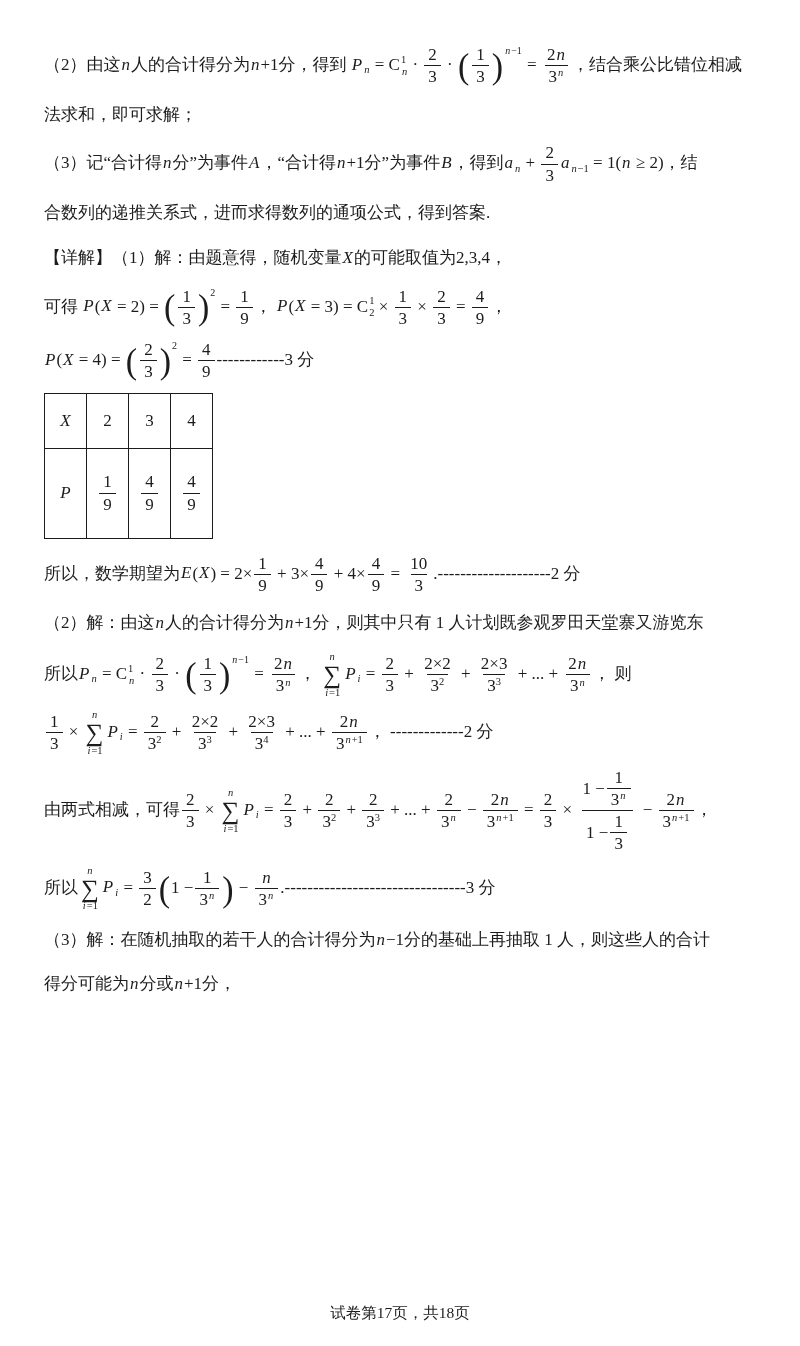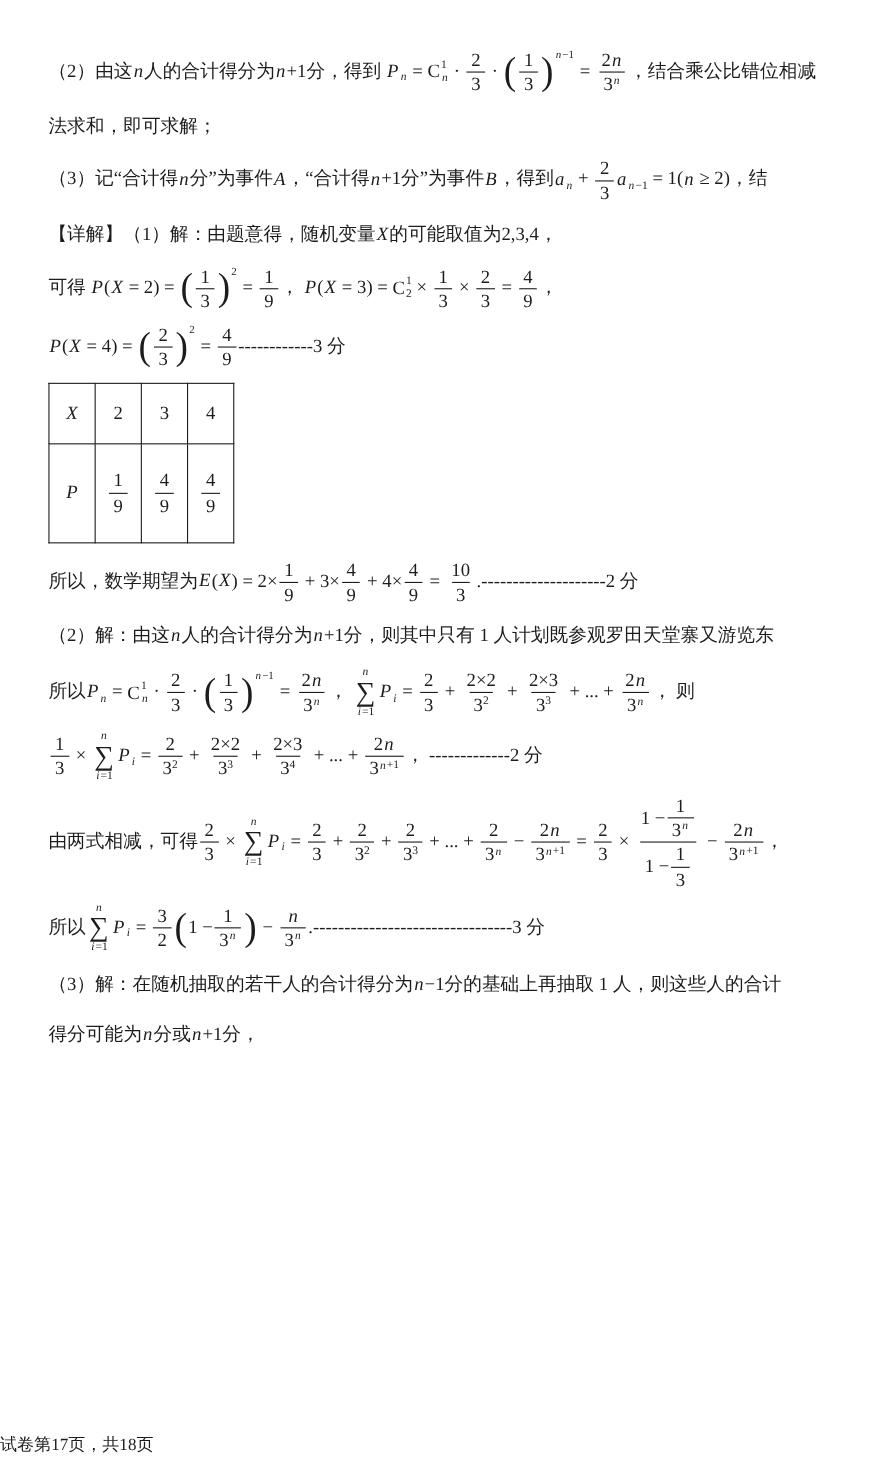--- a/index.html
+++ b/index.html
@@ -41,21 +41,21 @@
   .bp { font-size: 200%; font-weight: 400; line-height: 1; transform: scaleY(1.05); }
   .gc { margin: 0 1px; display: inline-flex; align-items: center; }
   .gsup { font-size: 10px; align-self: flex-start; line-height: 1; margin: 2px 0 0 1px; }
 
   
   table.dist { border-collapse: collapse; margin: 8px 0 14px 0; }
   .dist td { border: 1.4px solid #1c1c1c; text-align: center; vertical-align: middle; min-width: 42px; padding: 0 8px; }
   .dist tr.rx td { height: 55px; }
   .dist tr.rp td { height: 90px; }
 
-  .footer { position: absolute; left: 0; right: 0; bottom: 22px; text-align: left; font-size: 15.5px; }
+  .footer { position: absolute; left: 0; right: 0; bottom: 22px; text-align: center; font-size: 15.5px; }
 </style>
 </head>
 <body>
 
 <div class="page">
   <p class="para">（2）由这<i class="var">n</i>人的合计得分为<i class="var">n</i>+1分，得到 <span class="scr1"><span class="sbase"><i class="var">P</i></span><sub><i class="var">n</i></sub></span> = <span class="scr">
         <span class="sbase">C</span>
         <span class="scol">
           <span class="scu">1</span>
           <span class="scd"><i class="var">n</i></span>
@@ -77,20 +77,21 @@
         <span class="fnum">2<i class="var">n</i></span>
         <span class="fden">
           <span class="scr1"><span class="sbase">3</span><sup><i class="var">n</i></sup></span>
         </span>
       </span>，结合乘公比错位相减</p>
   <p class="para">法求和，即可求解；</p>
   <p class="para">（3）记“合计得<i class="var">n</i>分”为事件<i class="var">A</i>，“合计得<i class="var">n</i>+1分”为事件<i class="var">B</i>，得到<span class="scr1"><span class="sbase"><i class="var">a</i></span><sub><i class="var">n</i></sub></span> + <span class="frac">
         <span class="fnum">2</span>
         <span class="fden">3</span>
       </span><span class="scr1"><span class="sbase"><i class="var">a</i></span><sub><i class="var">n</i>−1</sub></span> = 1(<i class="var">n</i> ≥ 2)，结</p>
+  <p class="para">合数列的递推关系式，进而求得数列的通项公式，得到答案.</p>
   <p class="para">【详解】（1）解：由题意得，随机变量<i class="var">X</i>的可能取值为2,3,4，</p>
   <p class="para">可得 <i class="var">P</i>(<i class="var">X</i> = 2) = <span class="grp">
         <span class="bp">(</span>
         <span class="gc">
           <span class="frac">
             <span class="fnum">1</span>
             <span class="fden">3</span>
           </span>
         </span>
         <span class="bp">)</span>

